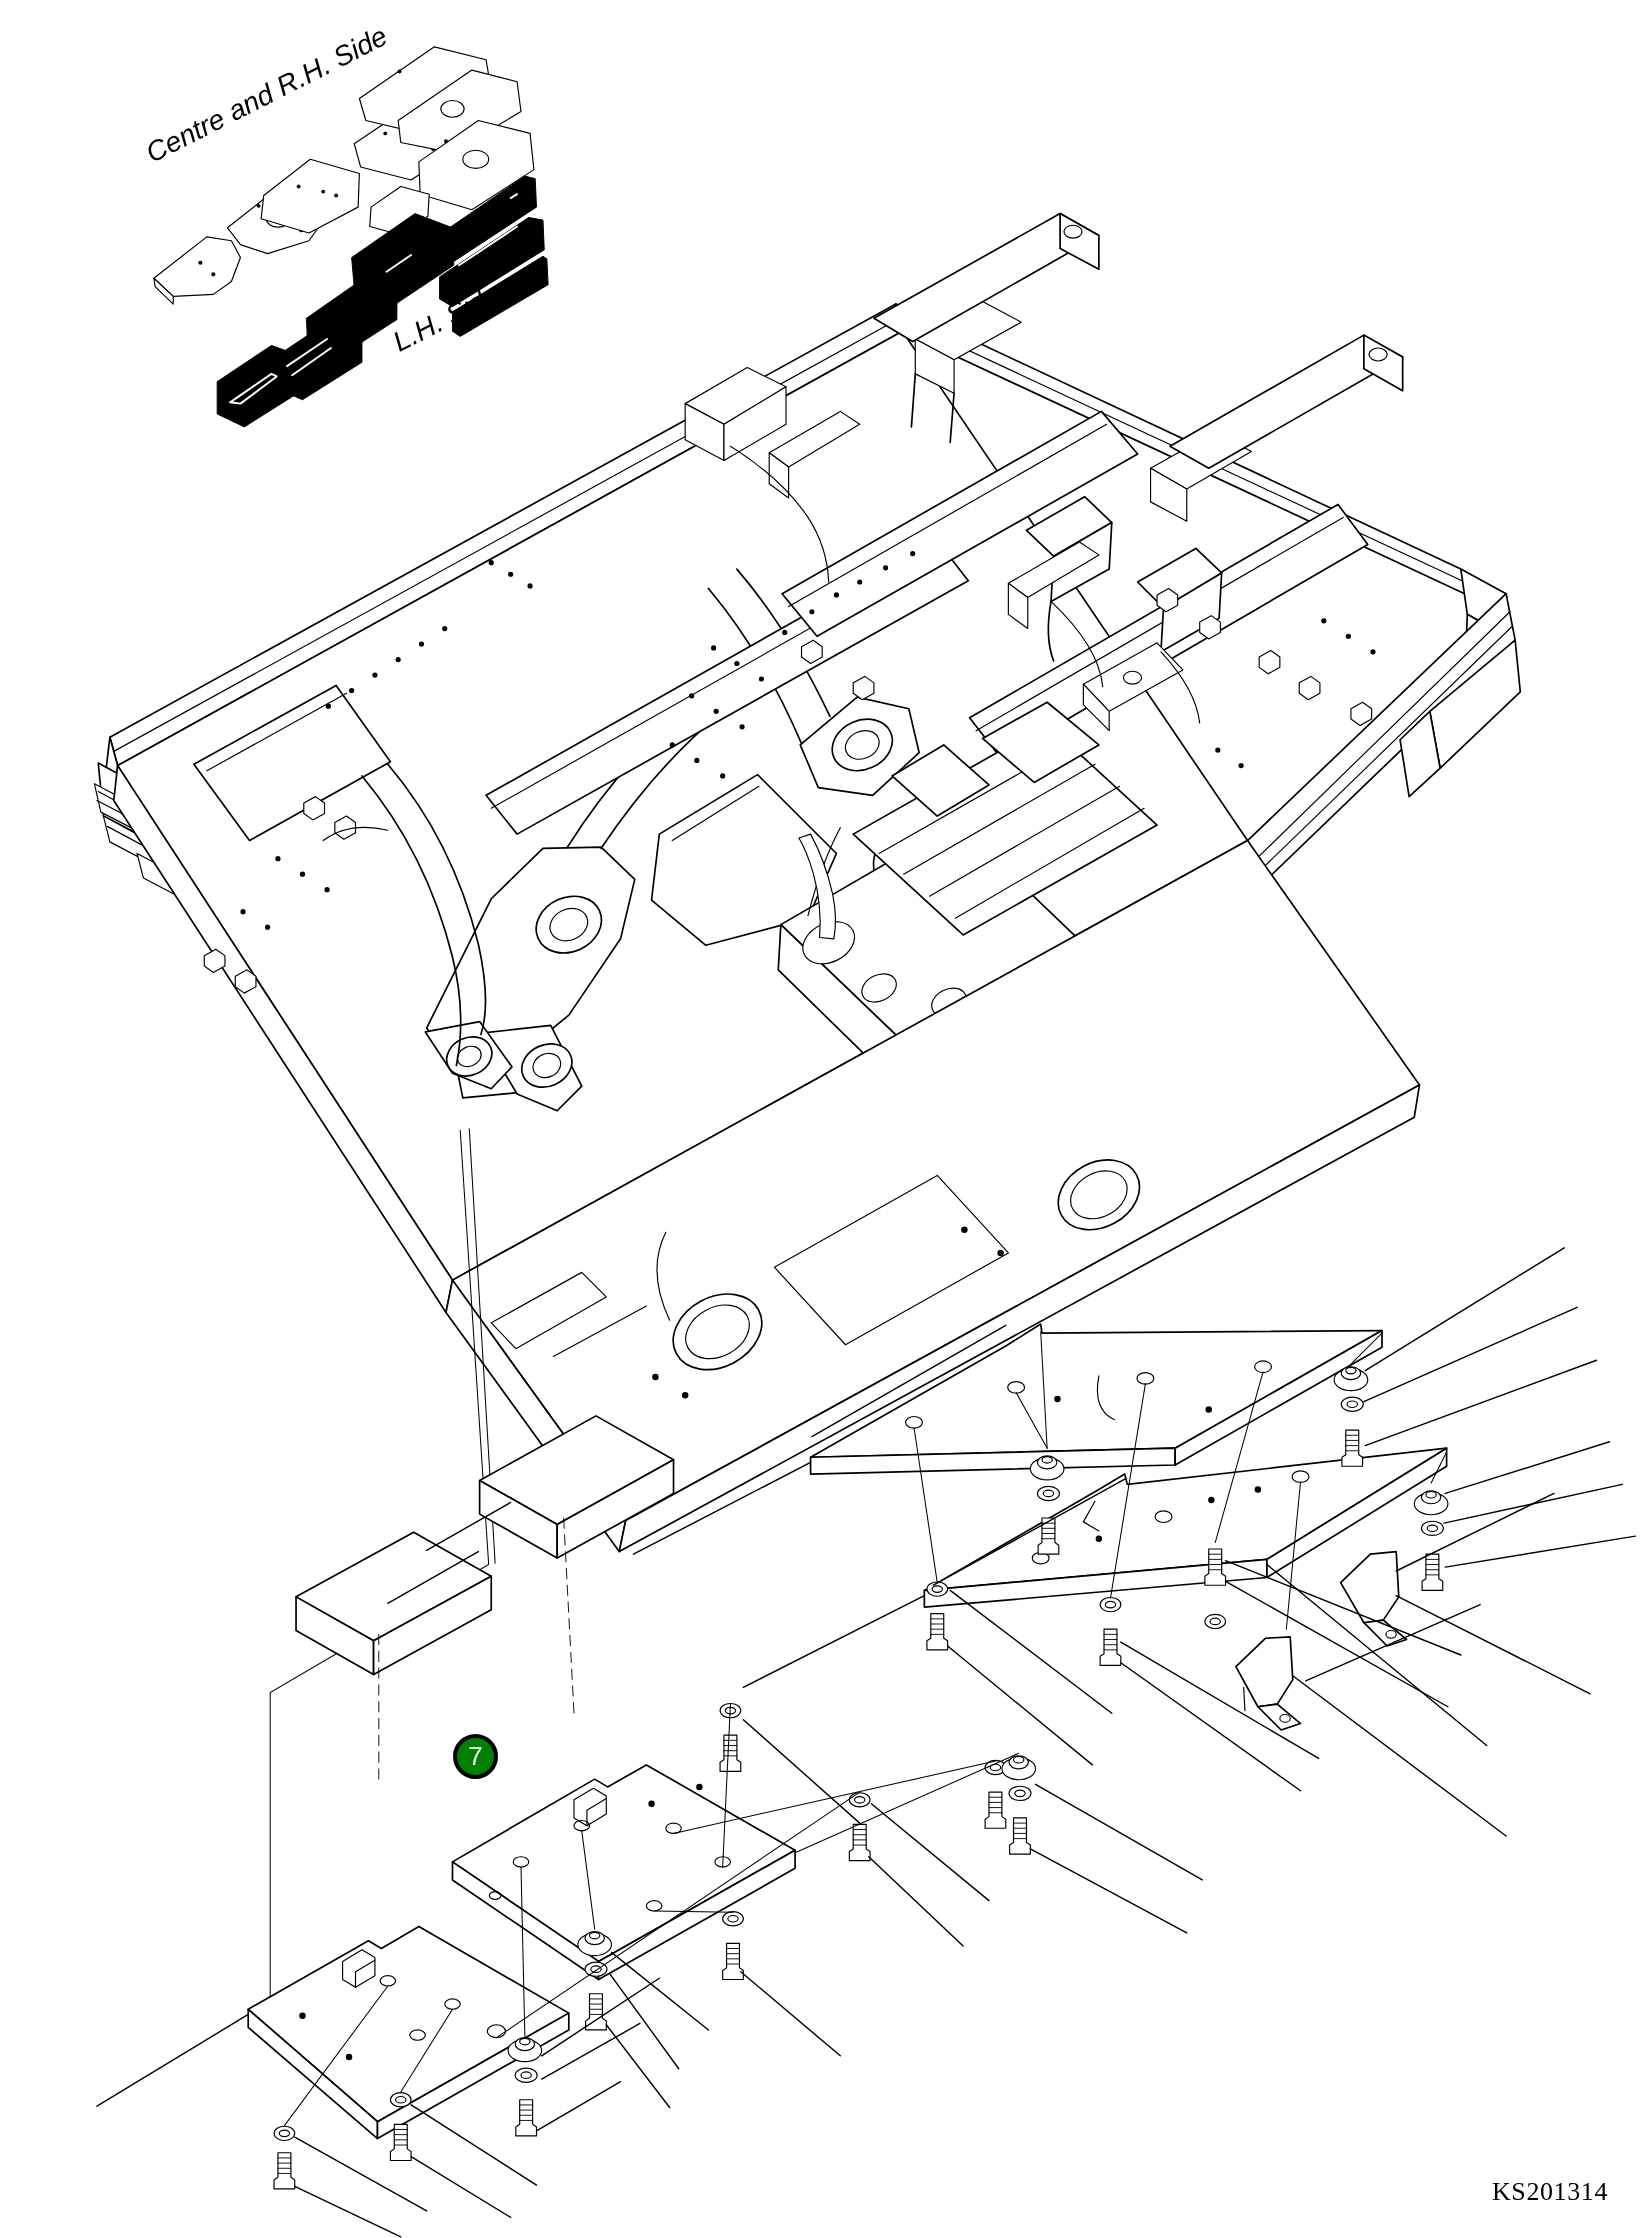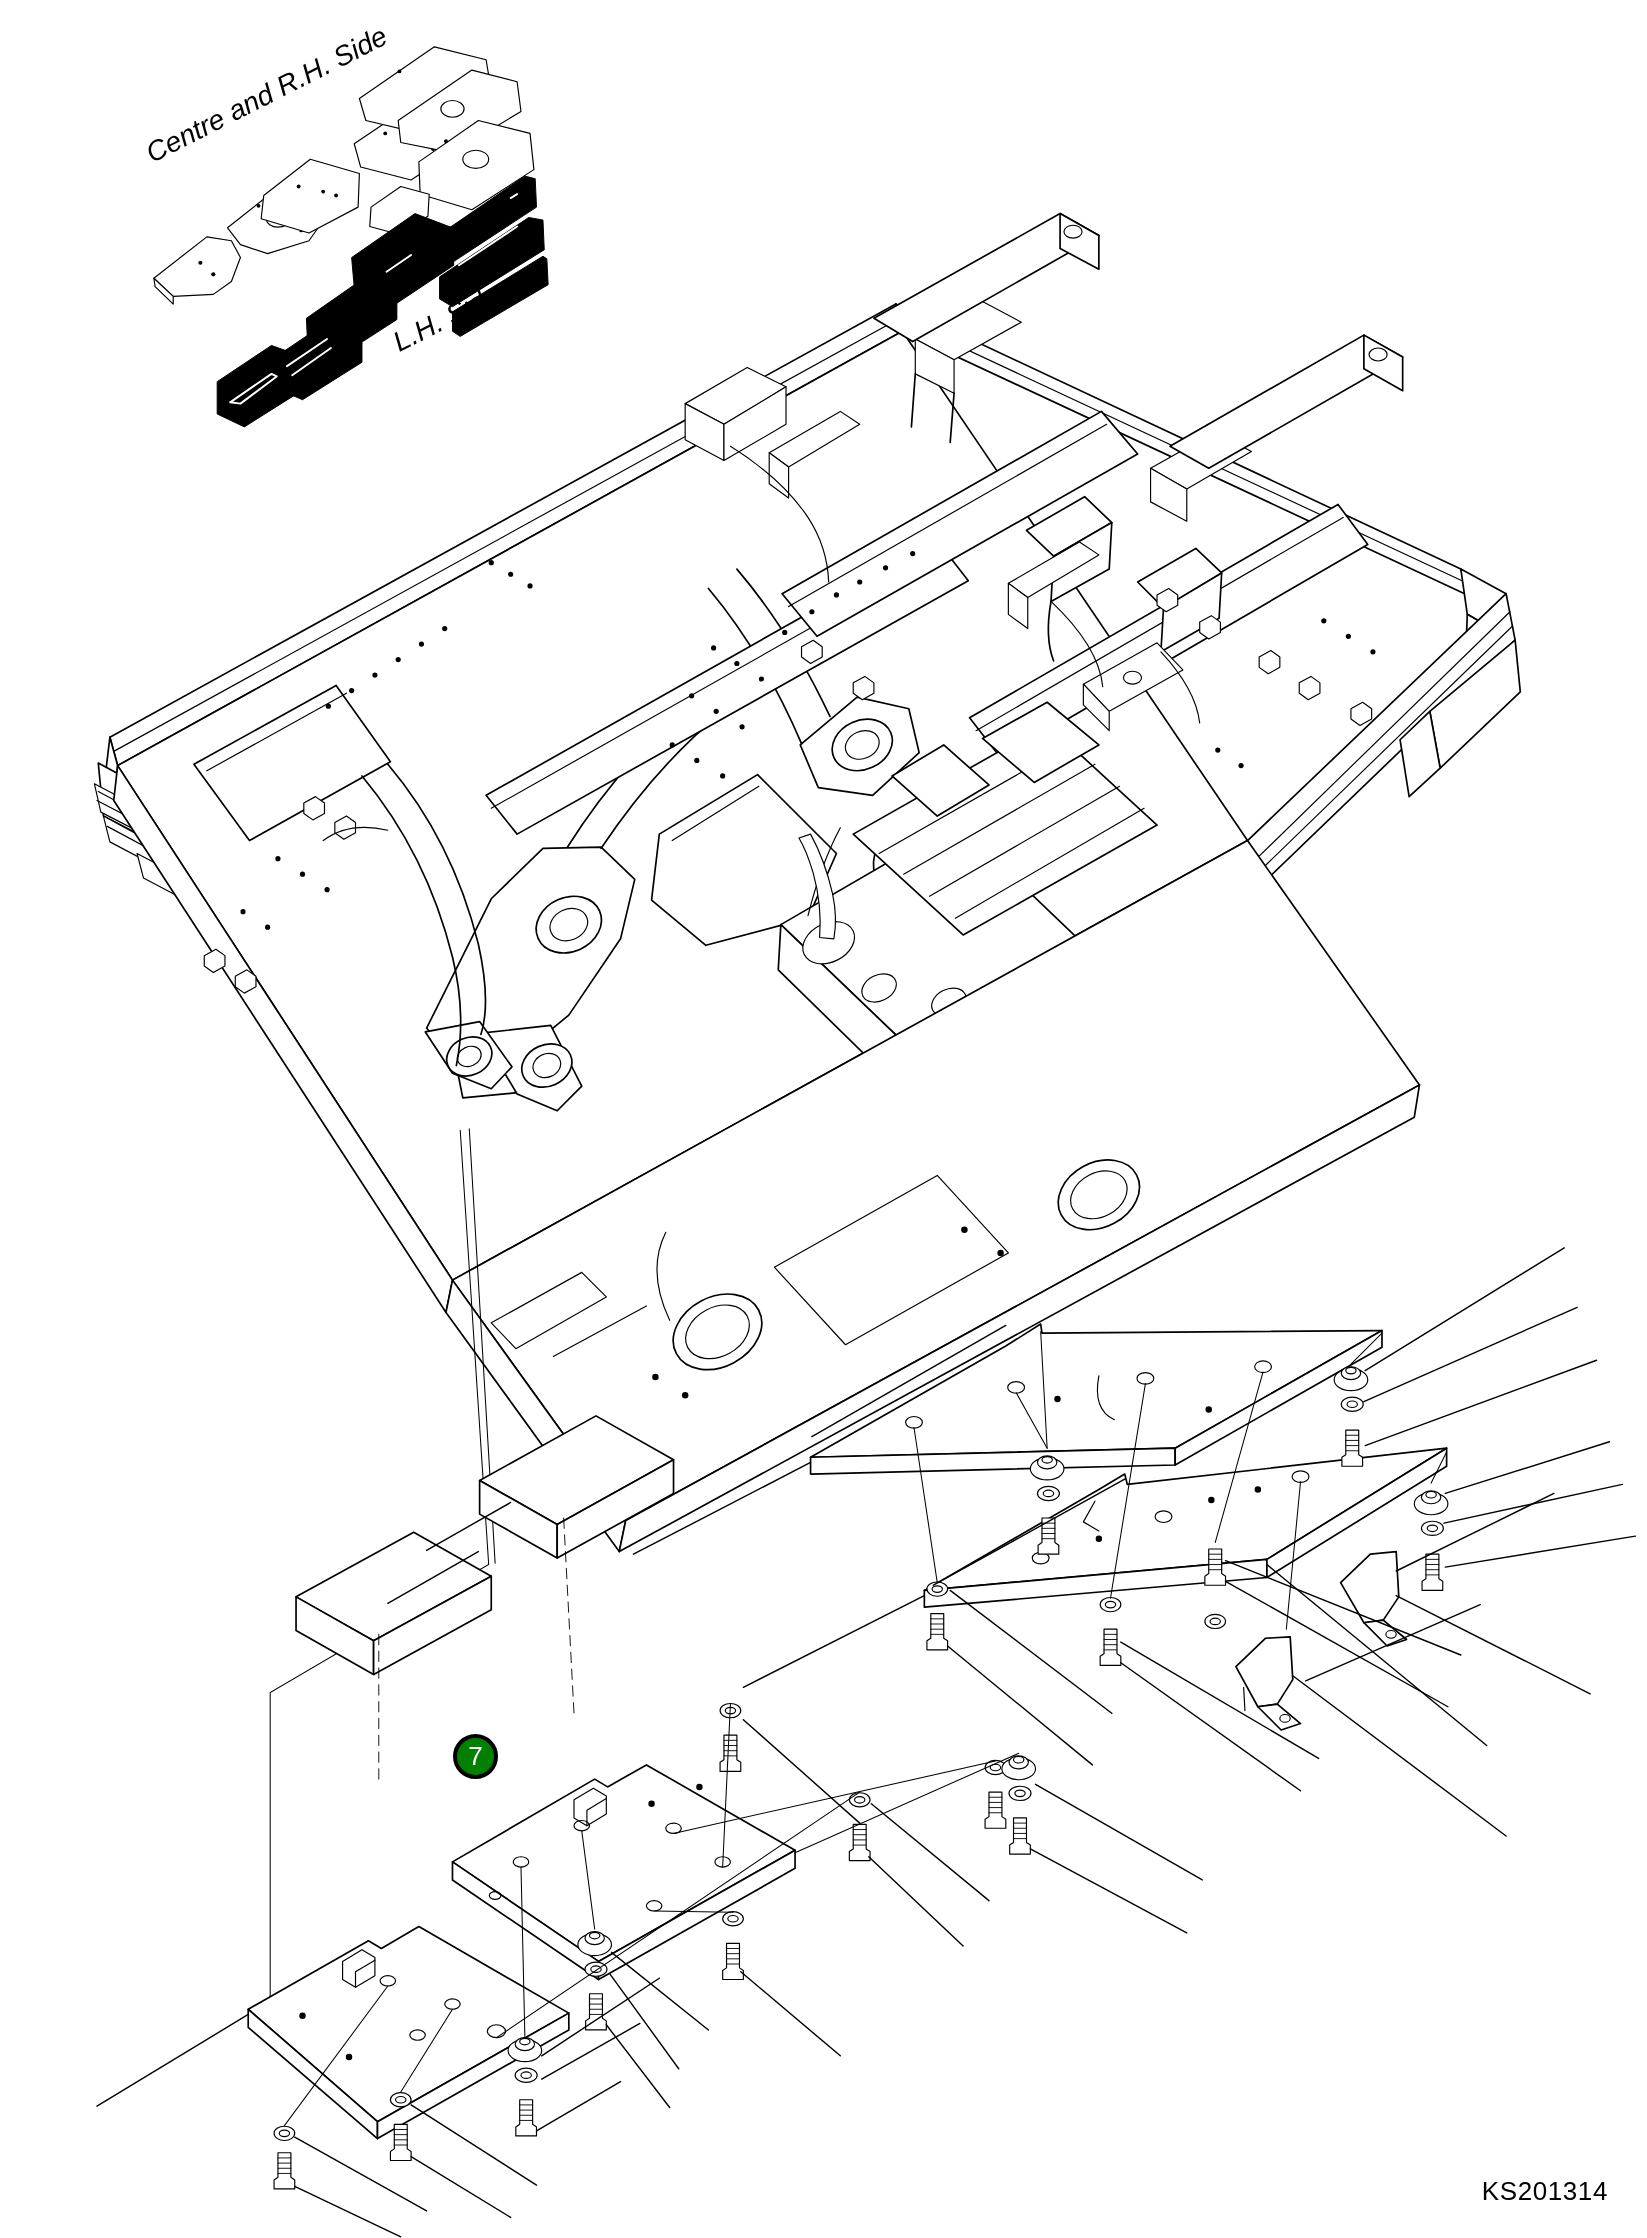--- a/index.html
+++ b/index.html
@@ -12,21 +12,21 @@
     overflow:hidden;
   }
   #drawing{position:absolute;left:0;top:0;width:1647px;height:2239px;}
   .dwg-number{
     position:absolute;
     right:39px;
     bottom:32px;
     font-size:26px;
     letter-spacing:0.6px;
     color:#000;
-    font-family:Liberation Sans, sans-serif;
+    font-family:Liberation Serif, serif;
     white-space:nowrap;
     text-align:center;
   }
   .label-text{
     position:absolute;
     font-size:26px;
     color:#000;
     white-space:nowrap;
     font-family:"Liberation Sans", sans-serif;
   }

